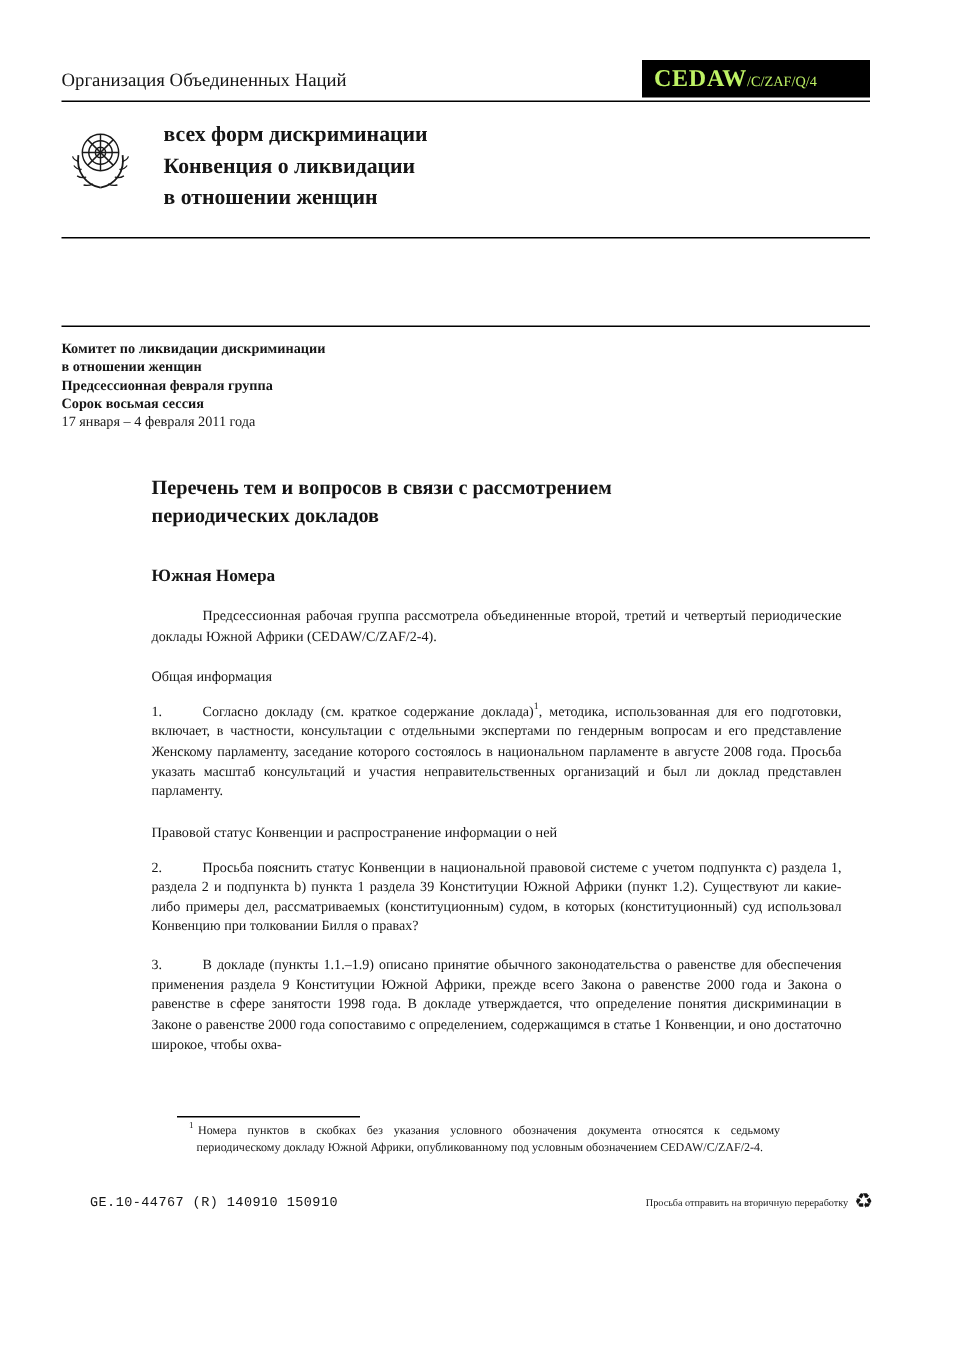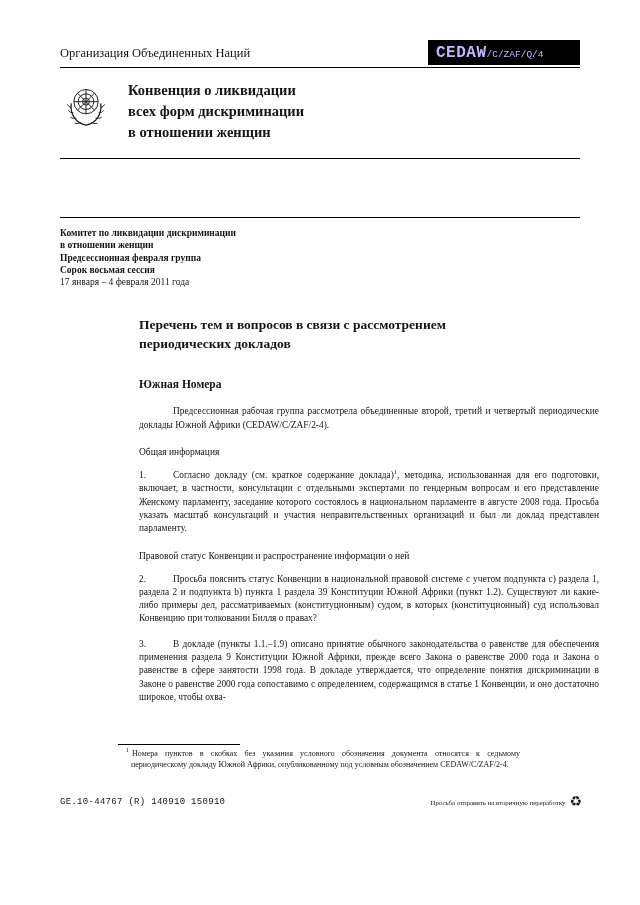--- a/index.html
+++ b/index.html
@@ -5,30 +5,30 @@
   html,body{margin:0;padding:0;background:#f4f4f2;}
   .page{
     position:relative;
     width:640px;height:905px;
     margin:0 auto;
     background:#ffffff;
     font-family:"Liberation Serif", serif;
     color:#151515;
     overflow:hidden;
   }
-  .inner{padding:40px 60px 0 60px;}
+  .inner{padding:40px 60px 0 41px;}
 
   
   .mast-row1{display:flex;justify-content:space-between;align-items:flex-end;}
   .org-name{font-size:12.5px;padding-bottom:4px;}
   .symbol-box{
-    background:#000;color:#c4b5fd;
+    background:#000;color:#bef264;
     width:152px;box-sizing:border-box;
     padding:4px 8px 3px 8px;
-    text-align:left;white-space:nowrap;font-family:Liberation Mono, monospace;
+    text-align:left;white-space:nowrap;
   }
   .sym-main{font-size:16px;font-weight:bold;letter-spacing:.5px;}
   .sym-suffix{font-size:9.5px;}
   .rule-thin{border:0;border-top:1px solid #000;margin:2px 0 0 0;}
   .rule-mid{border:0;border-top:1.5px solid #000;margin:0;}
 
   .mast-row2{display:flex;margin-top:10px;}
   .emblem{width:54px;flex:0 0 54px;padding-top:2px;}
   .conv-title{
     margin-left:14px;width:278px;
@@ -37,21 +37,21 @@
   }
   .distr-block{margin-left:auto;width:150px;font-size:9px;line-height:12.5px;padding-top:3px;}
 
   .gap-rules{height:56px;}
 
   
   .committee{margin-top:9px;font-size:9.5px;line-height:12.3px;}
   .committee .b{font-weight:bold;}
 
   
-  .bodytext{margin-left:79px;margin-right:0;width:460px;}
+  .bodytext{margin-left:60px;margin-right:0;width:460px;}
   .doc-title{font-size:13.5px;font-weight:bold;line-height:19px;margin-top:27px;}
   .country{font-size:11.5px;font-weight:bold;margin-top:25px;}
   .para{font-size:9.4px;line-height:13.3px;text-align:justify;margin-top:12px;}
   .intro{text-indent:34px;margin-top:15px;}
   .sec-head{font-size:9.5px;font-weight:normal;margin-top:15px;}
   .pnum{display:inline-block;width:34px;}
   sup.fnref{font-size:6.5px;vertical-align:super;line-height:0;}
 
   
   .footnote-block{position:absolute;left:118px;top:744px;width:402px;}
@@ -108,22 +108,22 @@
             <path d="M19,44 q-4,1 -7,-1"></path>
             <path d="M24,49 q-3,2 -7,1"></path>
             <path d="M46.5,32 q4,-1 5,-4"></path>
             <path d="M44.5,38 q4,0 6,-3"></path>
             <path d="M41,44 q4,1 7,-1"></path>
             <path d="M36,49 q3,2 7,1"></path>
           </g>
         </svg>
       </div>
       <div class="conv-title">
+        <div>всех форм дискриминации</div>
         <div>Конвенция о ликвидации</div>
-        <div>всех форм дискриминации</div>
         <div>в отношении женщин</div>
       </div>
     </div>
 
     <hr class="rule-mid" style="margin-top:15px;">
     <div class="gap-rules"></div>
     <hr class="rule-thin">
 
     <div class="committee">
       <div class="b">Комитет по ликвидации дискриминации</div>

